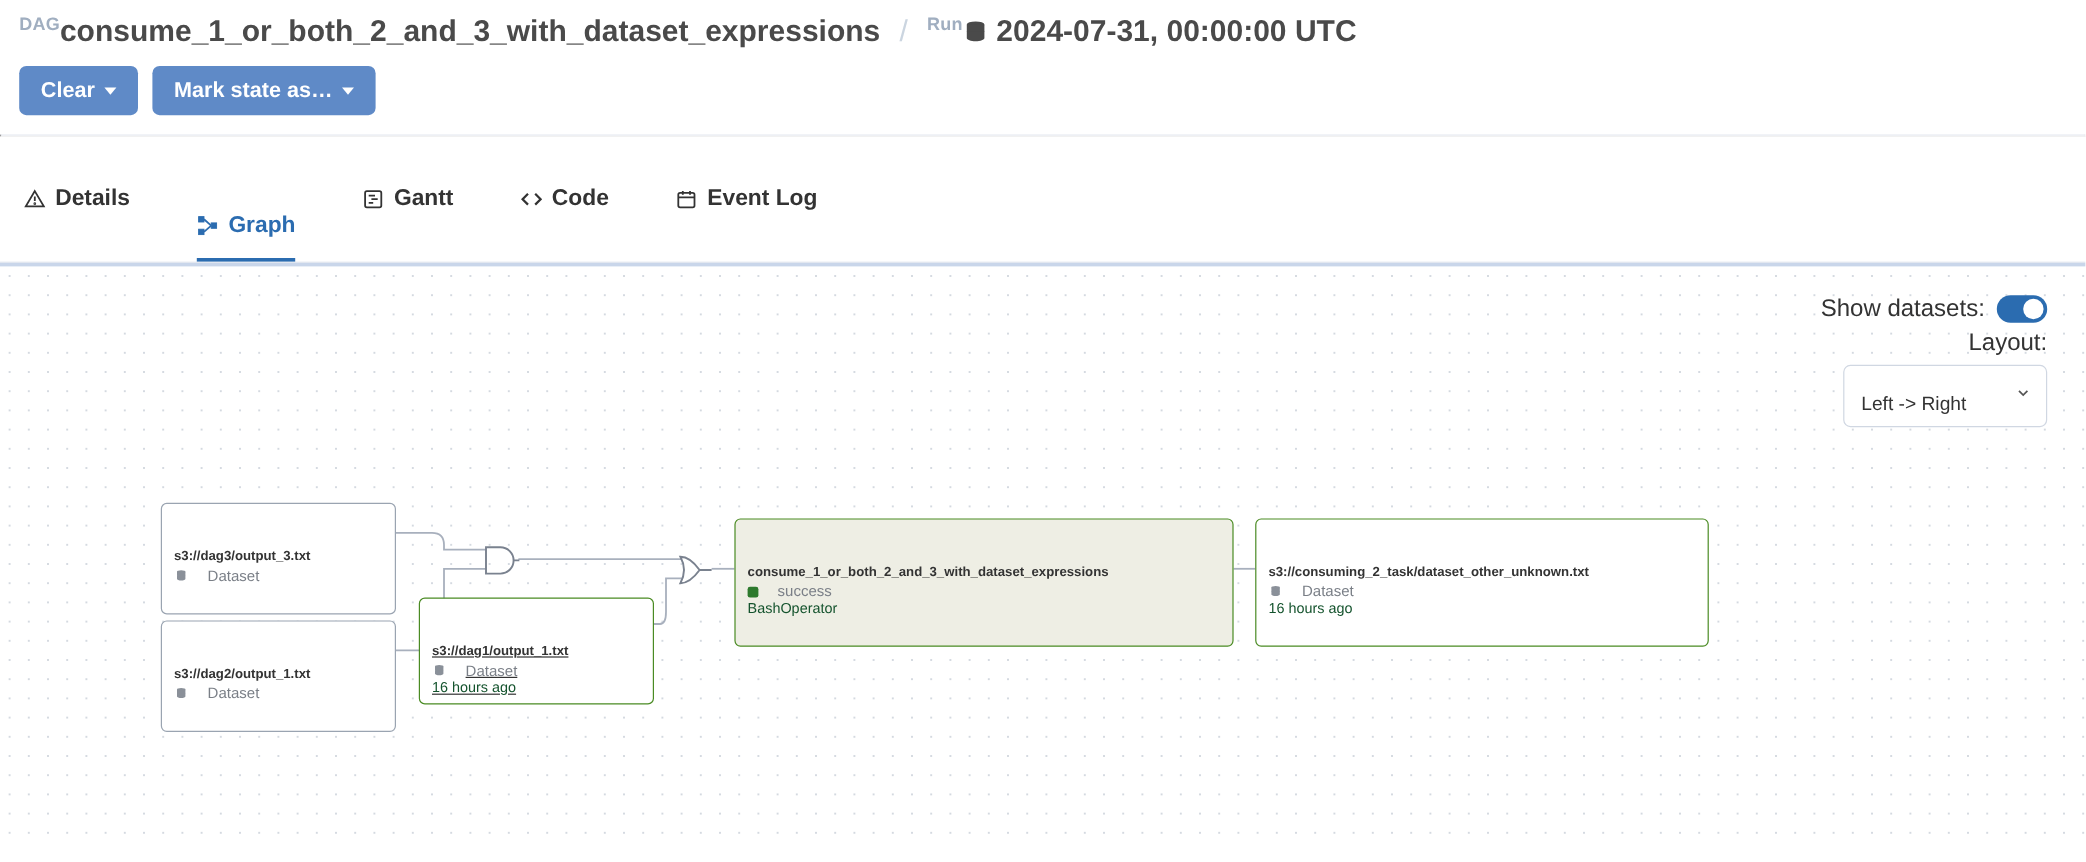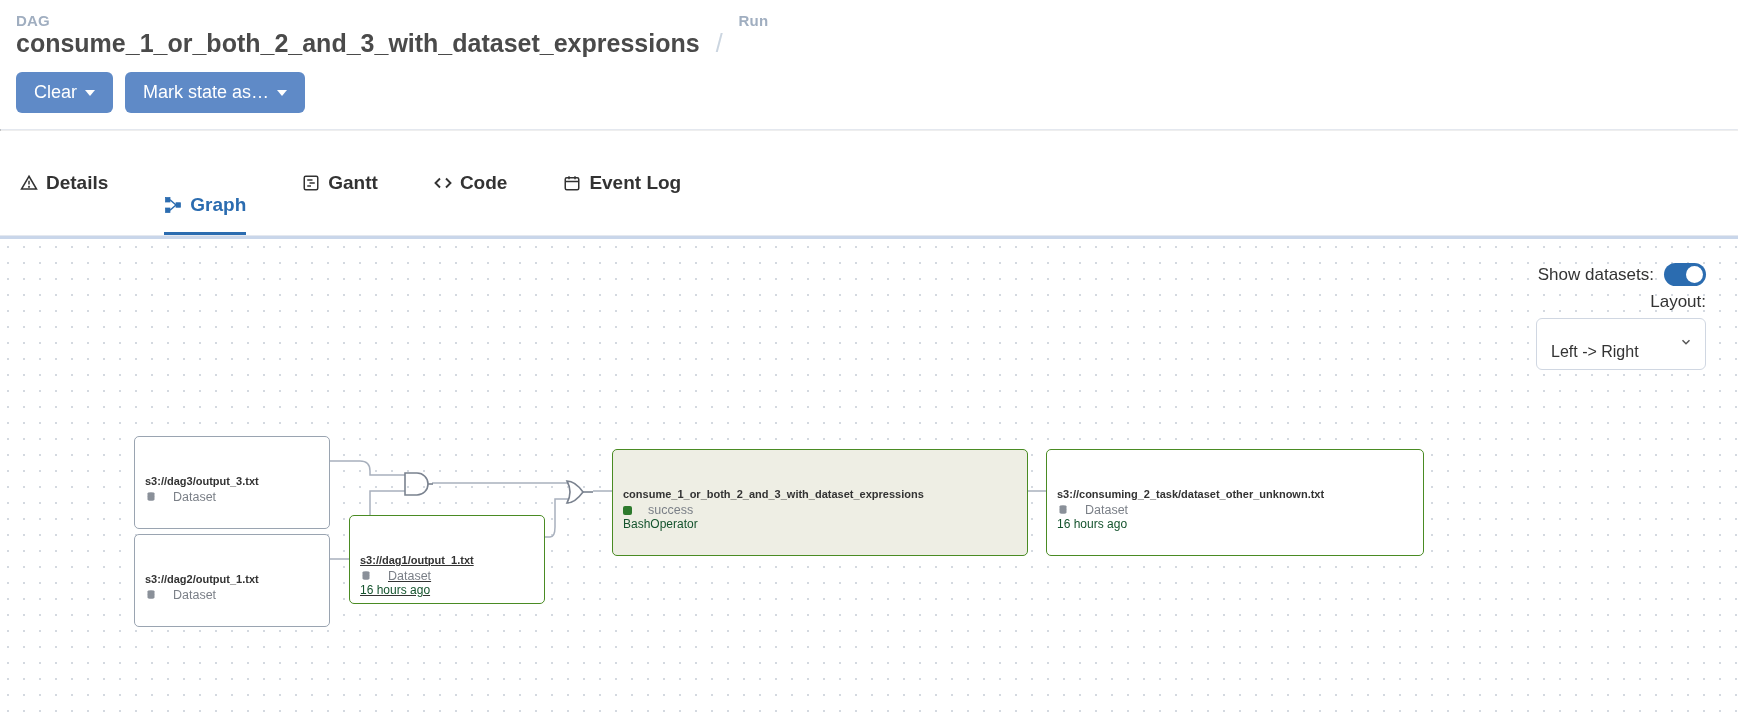--- a/index.html
+++ b/index.html
@@ -12,21 +12,22 @@
       padding: 12px 16px 0 16px;
     }
     .breadcrumb {
       display: flex;
       align-items: baseline;
       gap: 16px;
       flex-wrap: wrap;
     }
     .breadcrumb-section {
       display: flex;
-      flex-direction: column;
+      flex-direction: row;
+      text-align: center;
     }
     .breadcrumb-label {
       font-size: 15px;
       font-weight: 700;
       color: #a0aec0;
       letter-spacing: 0.2px;
     }
     .breadcrumb-value {
       font-size: 25px;
       font-weight: 700;
@@ -49,21 +50,21 @@
       gap: 12px;
       padding: 14px 16px 16px 0;
     }
     .btn {
       background: #5f8ac7;
       color: #fff;
       border: none;
       border-radius: 6px;
       padding: 10px 18px;
       font-size: 18px;
-      font-weight: 400;
+      font-weight: 700;
       cursor: pointer;
       display: inline-flex;
       align-items: center;
       gap: 8px;
     }
     .btn .caret {
       width: 0; height: 0;
       border-left: 5px solid transparent;
       border-right: 5px solid transparent;
       border-top: 6px solid #fff;
@@ -114,21 +115,21 @@
       display: flex;
       flex-direction: column;
       align-items: flex-end;
       gap: 6px;
       z-index: 5;
     }
     .control-row {
       display: flex;
       align-items: center;
       gap: 10px;
-      font-size: 17px;
+      font-size: 20px;
       color: #333;
     }
     .toggle {
       width: 42px;
       height: 23px;
       background: #2b6cb0;
       border-radius: 20px;
       position: relative;
       cursor: pointer;
     }
@@ -222,20 +223,30 @@
 
 <div class="header">
   <div class="breadcrumb">
     <div class="breadcrumb-section">
       <span class="breadcrumb-label">DAG</span>
       <span class="breadcrumb-value">consume_1_or_both_2_and_3_with_dataset_expressions</span>
     </div>
     <span class="breadcrumb-sep">/</span>
     <div class="breadcrumb-section">
       <span class="breadcrumb-label">Run</span>
+      <span class="breadcrumb-value">
+        <span class="run-icon">
+          <svg width="22" height="22" viewBox="0 0 24 24" fill="#4a4a4a">
+              <ellipse cx="12" cy="5" rx="8" ry="3"></ellipse>
+              <path d="M4 5v6c0 1.66 3.58 3 8 3s8-1.34 8-3V5"></path>
+              <path d="M4 11v6c0 1.66 3.58 3 8 3s8-1.34 8-3v-6"></path>
+            </svg>
+        </span>
+        <span>2024-07-31, 00:00:00 UTC</span>
+      </span>
     </div>
   </div>
 
   <div class="actions">
     <button class="btn">
       <span>Clear</span>
       <span class="caret"></span>
     </button>
     <button class="btn">
       <span>Mark state as…</span>

